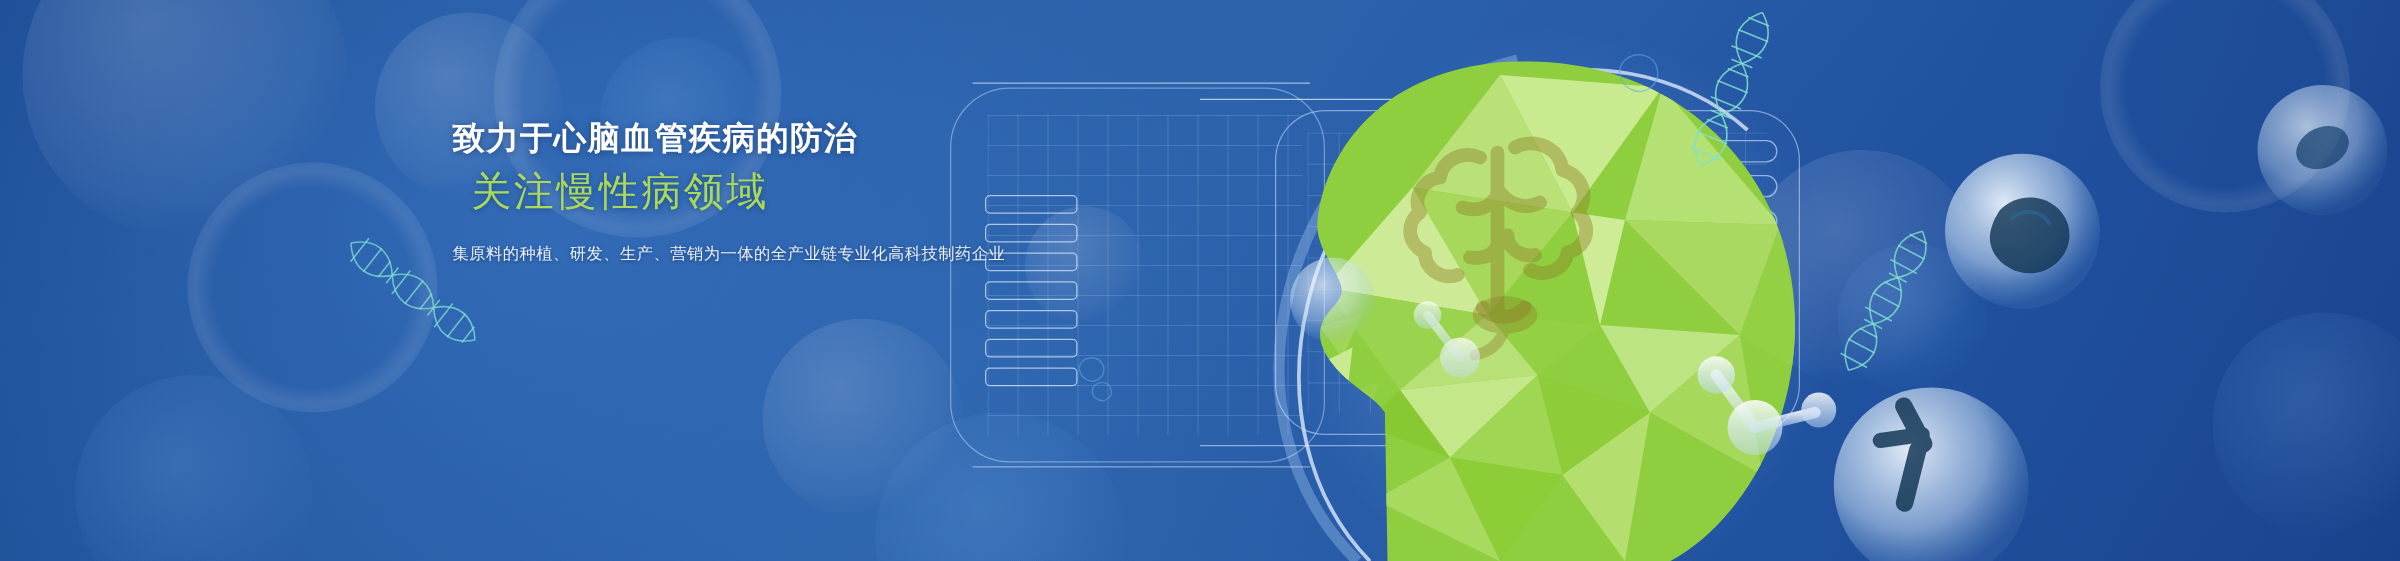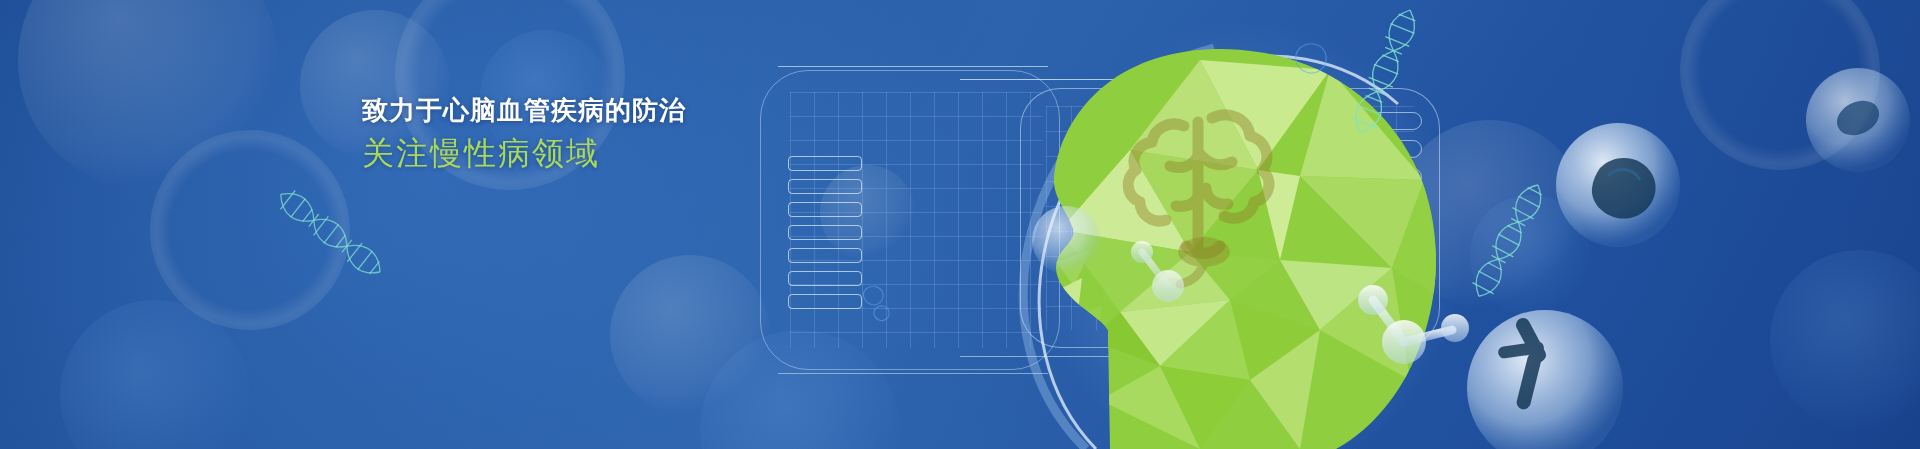--- a/index.html
+++ b/index.html
@@ -63,20 +63,21 @@
   .line1{
     font-size:26px;font-weight:700;letter-spacing:1px;line-height:1.15;
     color:#ffffff;white-space:nowrap;
     text-shadow:0 1px 5px rgba(8,28,70,.45);
   }
   .line2{
     margin-top:8px;
     font-size:32px;font-weight:400;letter-spacing:2px;line-height:1.2;
     color:#a8d95a;white-space:nowrap;
     text-shadow:0 1px 4px rgba(8,28,70,.35);
+    margin-left:15px;
   }
   .line3{
     margin-top:22px;
     font-size:13px;font-weight:400;letter-spacing:.4px;
     color:#eaf2fb;white-space:nowrap;
     text-shadow:0 1px 3px rgba(8,28,70,.5);
   }
 
   svg.layer{position:absolute;left:0;top:0;width:1920px;height:449px;pointer-events:none;}
 </style>
@@ -277,15 +278,16 @@
 
     <g opacity="0.7">
       <circle cx="1858" cy="120" r="52" fill="url(#cellg)"></circle>
       <ellipse cx="1858" cy="118" rx="22" ry="16" fill="#10375a" opacity="0.7" transform="rotate(-25 1858 118)"></ellipse>
     </g>
   </svg>
 
   <div class="copy">
     <div class="line1">致力于心脑血管疾病的防治</div>
     <div class="line2">关注慢性病领域</div>
+    <div class="line3">集原料的种植、研发、生产、营销为一体的全产业链专业化高科技制药企业</div>
   </div>
 
 </div>
 
 </body></html>

